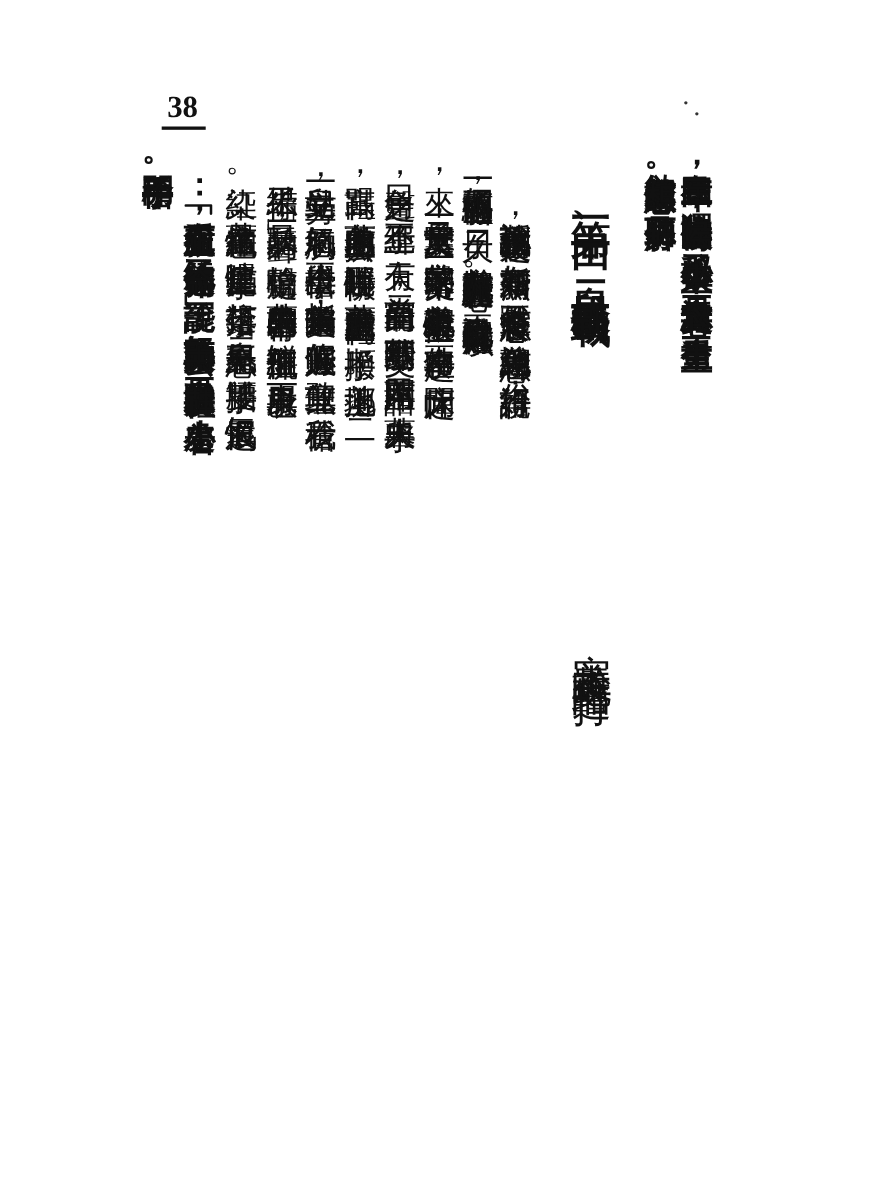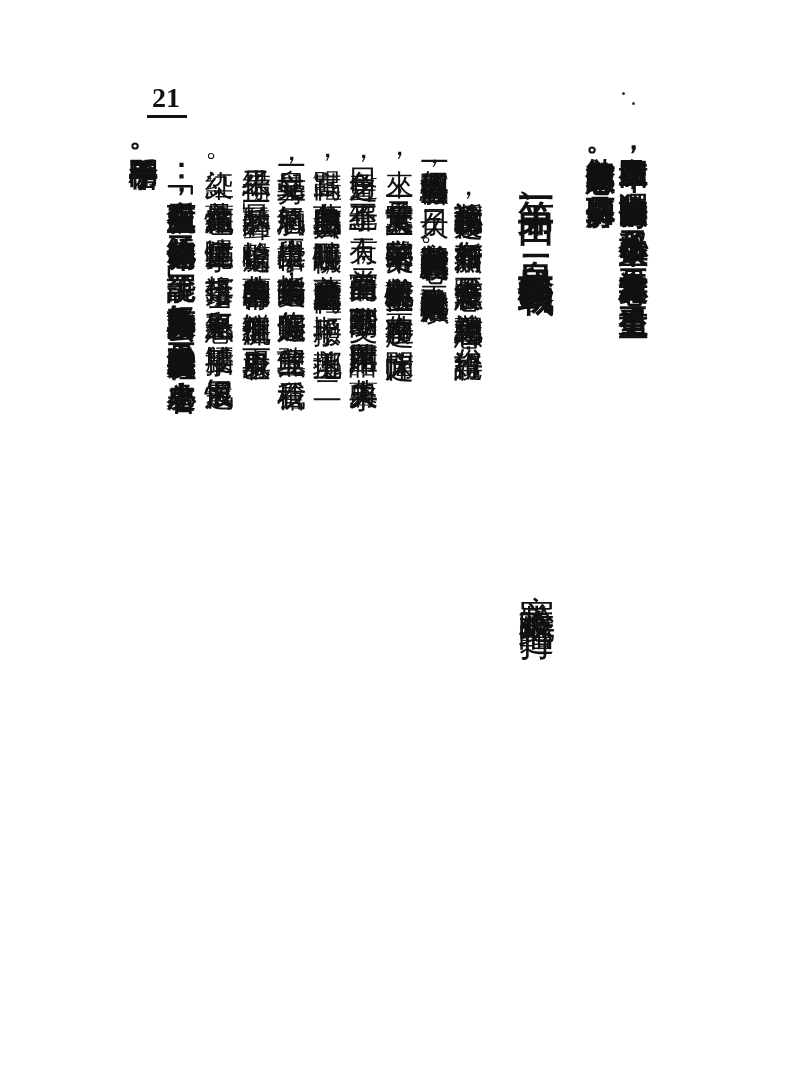--- a/index.html
+++ b/index.html
@@ -54,15 +54,15 @@
   <div class="col" style="left:418px; top:147px; font-weight:normal;">一個樽聾不了兩條叫驅，日子一久，宋美齡難免有些醋兒醬兒梗在心頭。再說自從孔祥熙掌握財權以</div>
   <div class="col" style="left:383px; top:147px; font-weight:normal;">來，宋子文是一籌莫展，宋家的聲勢一落千丈，宋美齡難免心里懷恨，兩件事凑在一起，床幃之間，</div>
   <div class="col" style="left:347px; top:147px; font-weight:normal;">口角之聲，不絕于耳。有一天，當着二皇兒的面，竟然吵到不可開交，蔣主席閉口不語，蔣夫人手舉</div>
   <div class="col" style="left:311px; top:147px; font-weight:normal;">高跟鞋，向蔣主席的頭上擲去，說時遲那時快，蔣主席看准飛來的高跟鞋，順手一撥，擲落地上。二</div>
   <div class="col" style="left:275px; top:147px; font-weight:normal;">皇兒站立一旁，怒氣填胸，不覺拔出手槍，指着宋美齡喝道：「你這個賤人呀，竟敢無理，看我一槍</div>
   <div class="col" style="left:240px; top:147px; font-weight:normal;">結果了你！」只聽「乒」的一聲，槍聲响處，蔣夫人的脚臂早已中彈，鮮血流個不住，下身衣服早已</div>
   <div class="col" style="left:203px; top:147px; font-weight:normal;">染紅。蔣主席最怕紅色，連忙喝皇兒住手，一邊打落手鎗。二皇兒怒氣不息，雙手插腰，氣恨恨罵道</div>
   <div class="col" style="left:165px; top:147px;">：「看在父親面上，饒了你這條狗命。」說罷，怒氣冲冲大踏步而去，正是大處着眼飛皮鞋，小處着</div>
   <div class="col" style="left:127px; top:135px;">手開手槍。</div>
 
-  <div class="pagenum">21</div>
+  <div class="pagenum">38</div>
   <div class="pagerule"></div>
 </div>
 
 </body></html>

